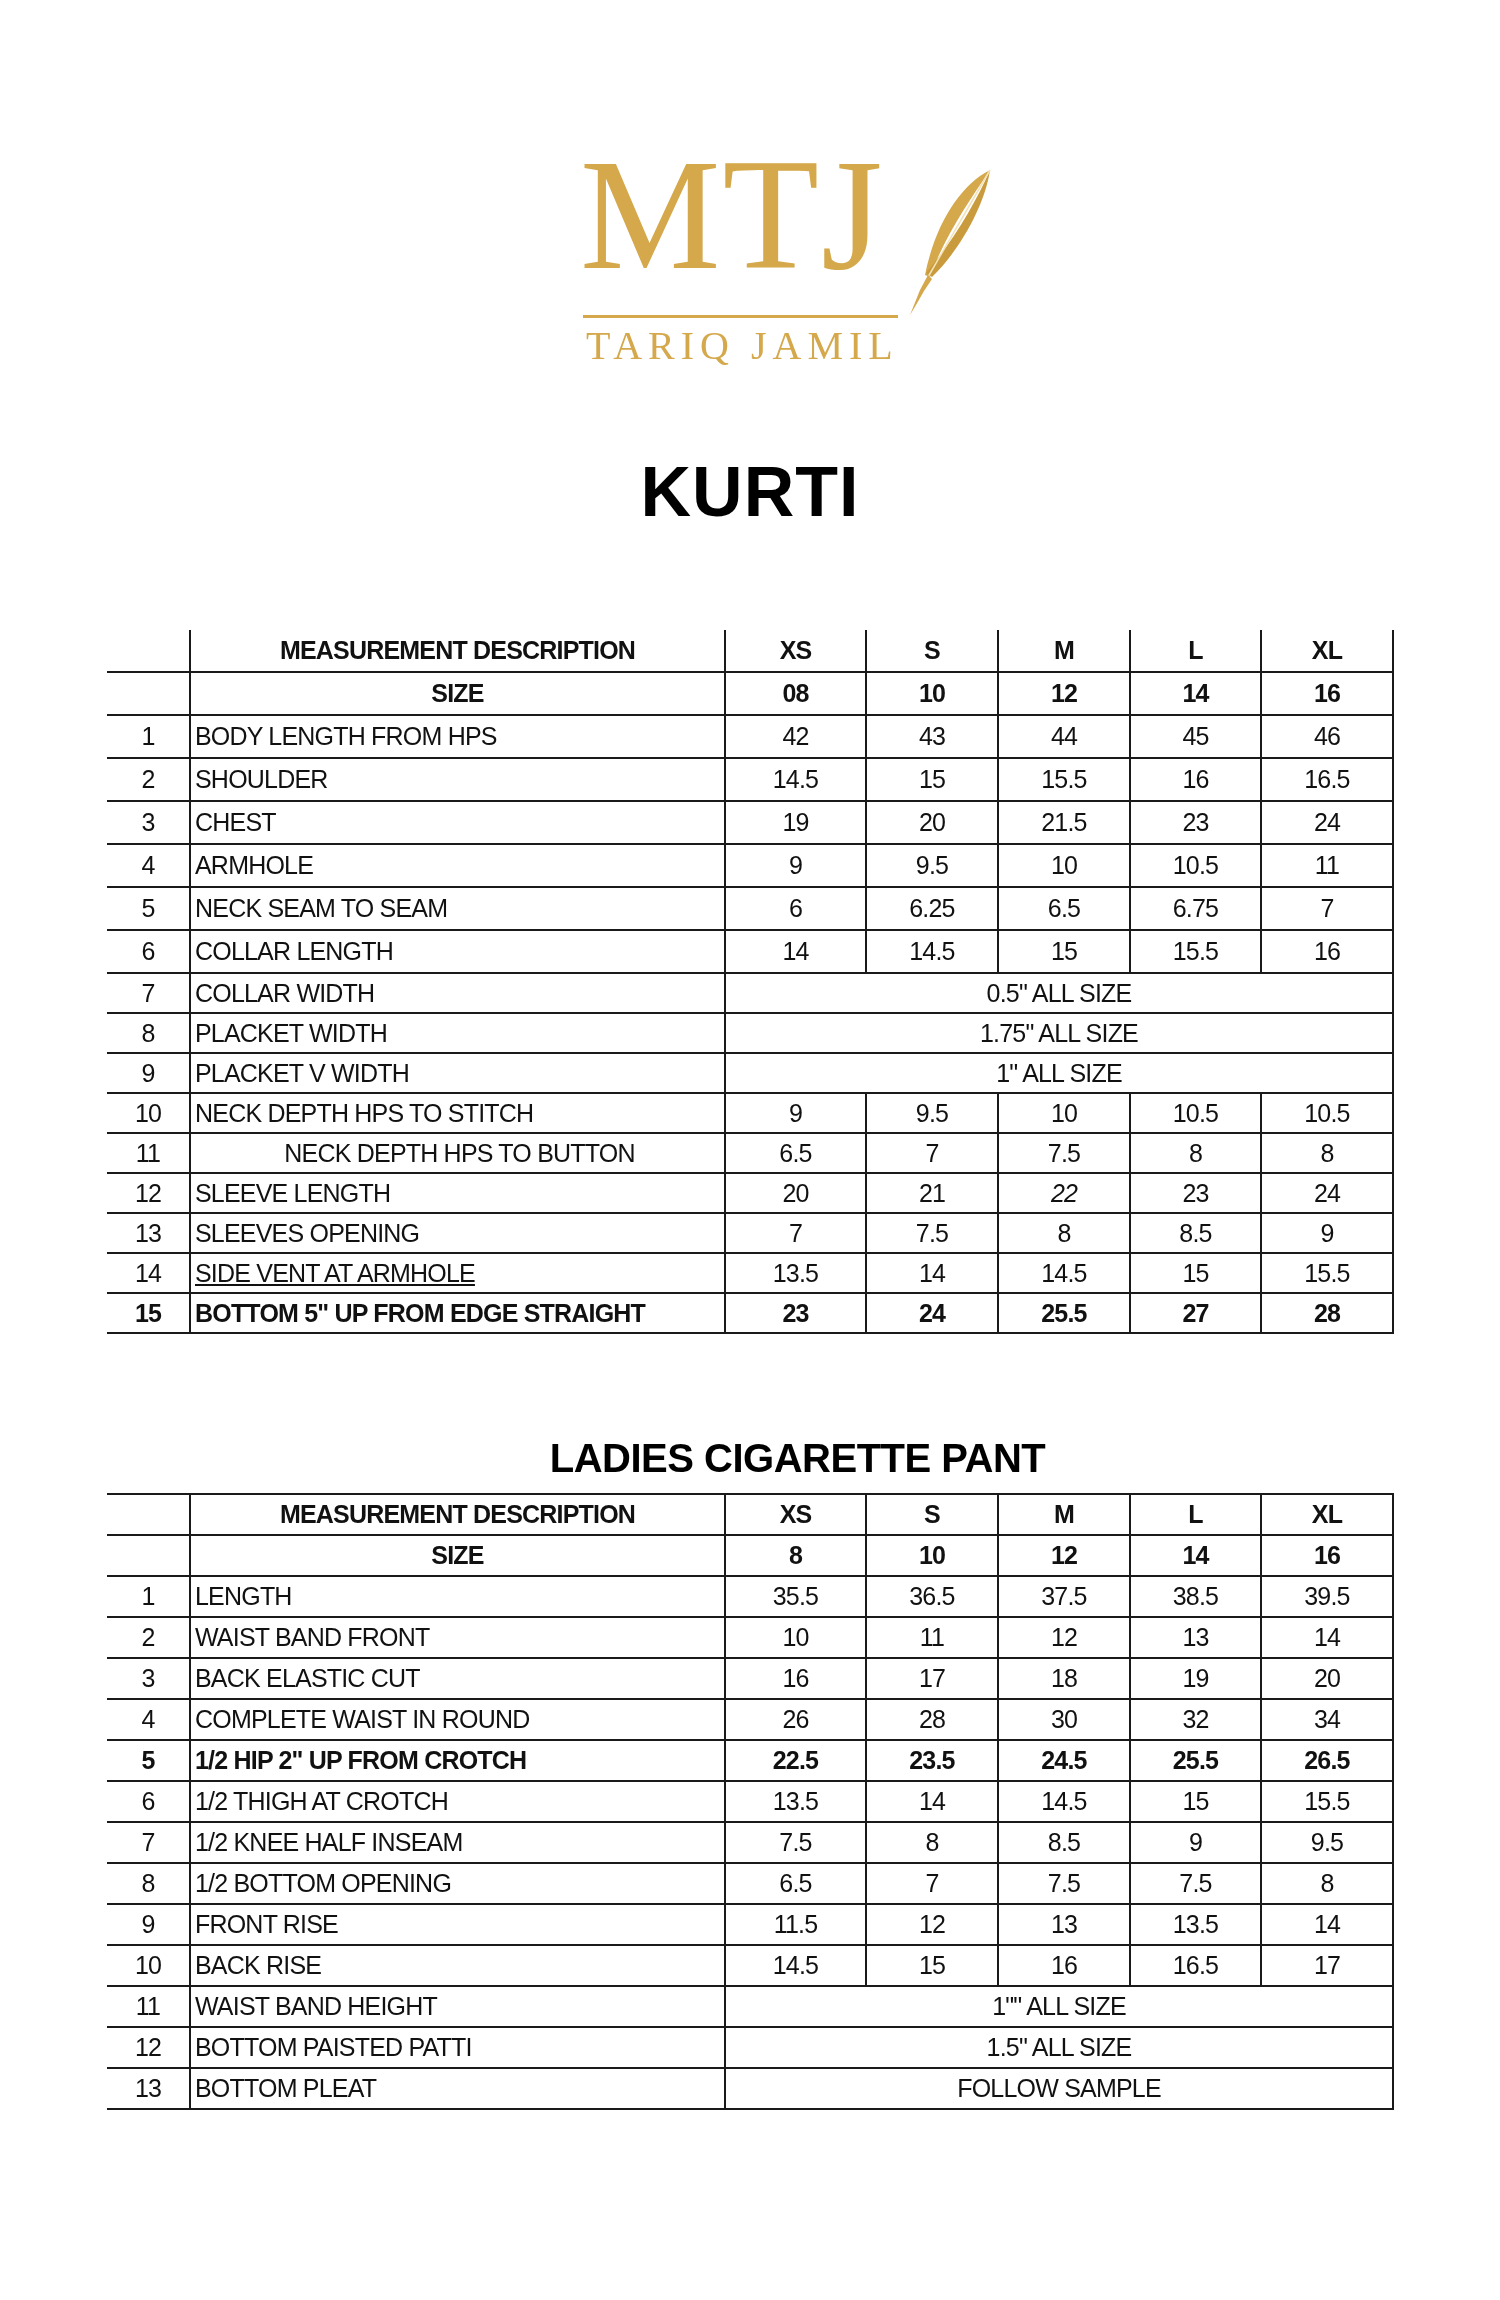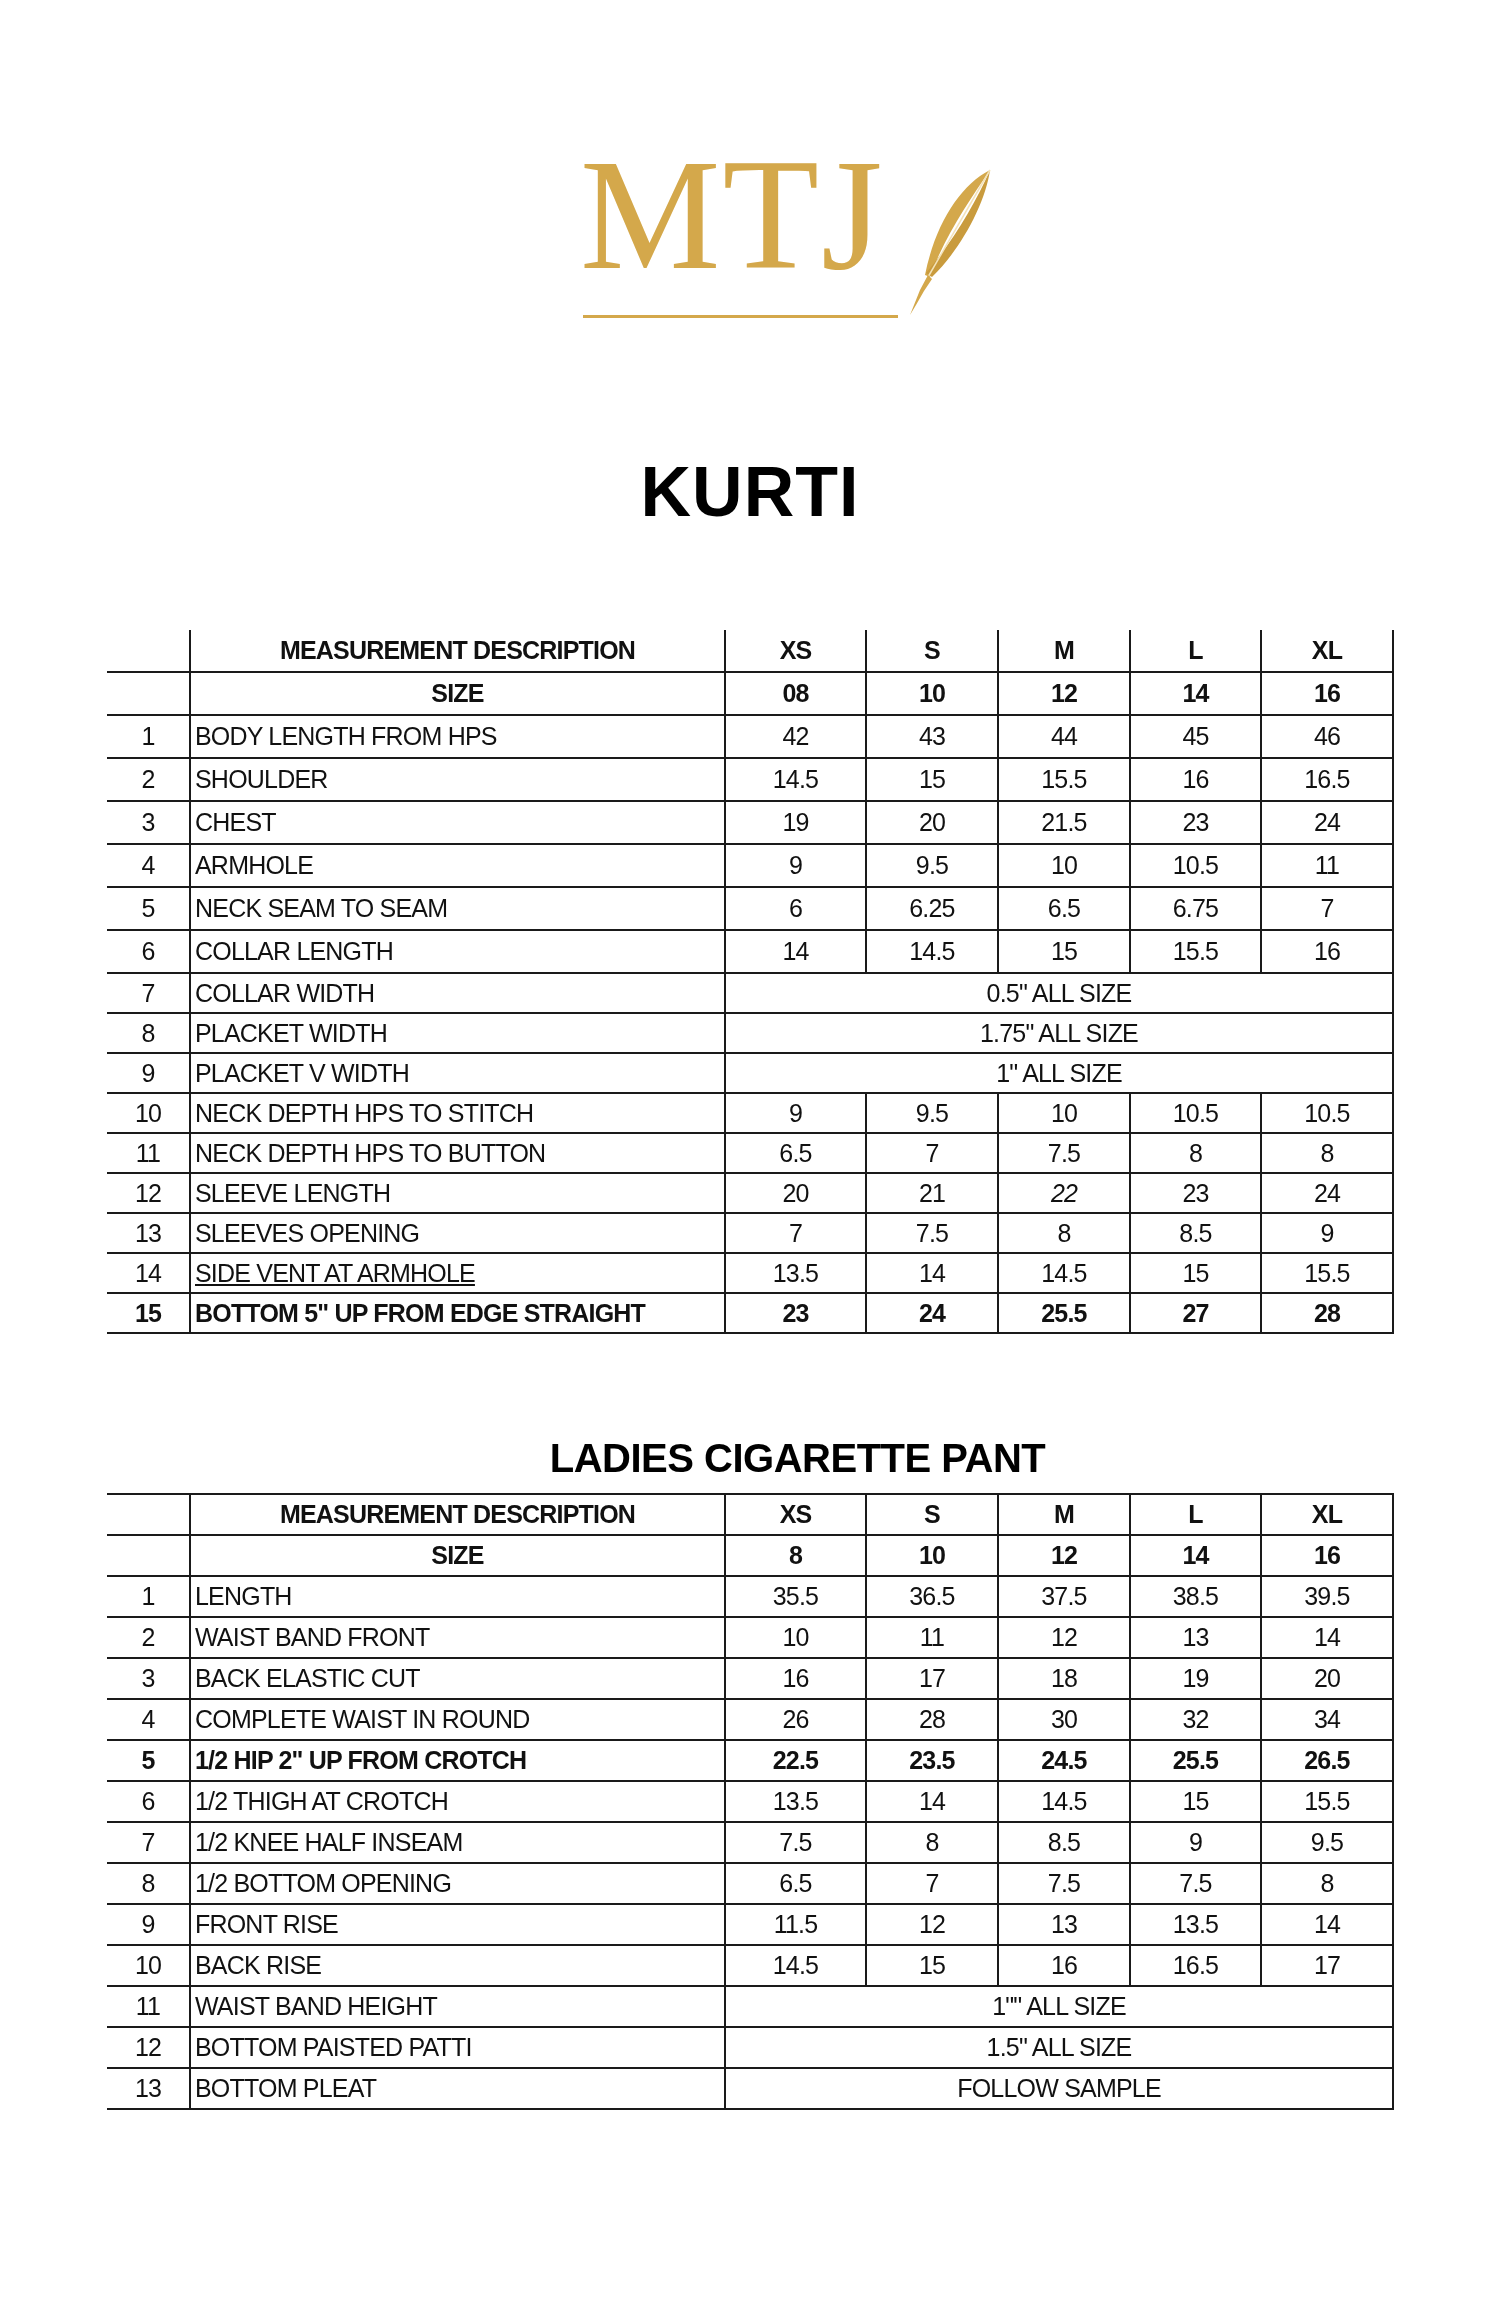--- a/index.html
+++ b/index.html
@@ -44,20 +44,21 @@
 
 <div class="logo">
   <div class="logo-mtj">MTJ</div>
   <svg class="logo-feather" viewBox="0 0 110 160">
     <path d="M100 5 C 70 20, 45 60, 35 110 L 40 112 C 55 70, 80 35, 100 5 Z" fill="#d4a84b"></path>
     <path d="M100 5 C 95 40, 70 85, 42 112 L 36 108 C 60 80, 85 40, 100 5 Z" fill="#c99b3d"></path>
     <path d="M100 5 L 38 112" stroke="#f3e2b8" stroke-width="1.5" fill="none"></path>
     <path d="M38 110 L 30 125 L 24 140 L 20 150 L 26 140 L 34 126 L 42 114 Z" fill="#d4a84b"></path>
   </svg>
   <div class="logo-line"></div>
+  <div class="logo-sub">TARIQ JAMIL</div>
 </div>
 
 <div class="title kurti-title">KURTI</div>
 
 <table class="spec" id="kurti-table">
   <colgroup>
       <col class="c-num">
       <col class="c-desc">
       <col class="c-xs">
       <col class="c-s">
@@ -157,21 +158,21 @@
         <td class="num" style="height: 38px;">10</td>
         <td class="desc" style="height: 38px;">NECK DEPTH HPS TO STITCH</td>
         <td style="height: 38px;">9</td>
         <td style="height: 38px;">9.5</td>
         <td style="height: 38px;">10</td>
         <td style="height: 38px;">10.5</td>
         <td style="height: 38px; border-right: 2px solid rgb(26, 26, 26);">10.5</td>
       </tr>
       <tr class="r4">
         <td class="num" style="height: 38px;">11</td>
-        <td class="desc" style="height: 38px;">NECK DEPTH HPS TO BUTTON</td>
+        <td class="desc" style="height: 38px; text-align: center;">NECK DEPTH HPS TO BUTTON</td>
         <td style="height: 38px;">6.5</td>
         <td style="height: 38px;">7</td>
         <td style="height: 38px;">7.5</td>
         <td style="height: 38px;">8</td>
         <td style="height: 38px; border-right: 2px solid rgb(26, 26, 26);">8</td>
       </tr>
       <tr class="r4">
         <td class="num" style="height: 38px;">12</td>
         <td class="desc" style="height: 38px;">SLEEVE LENGTH</td>
         <td style="height: 38px;">20</td>

